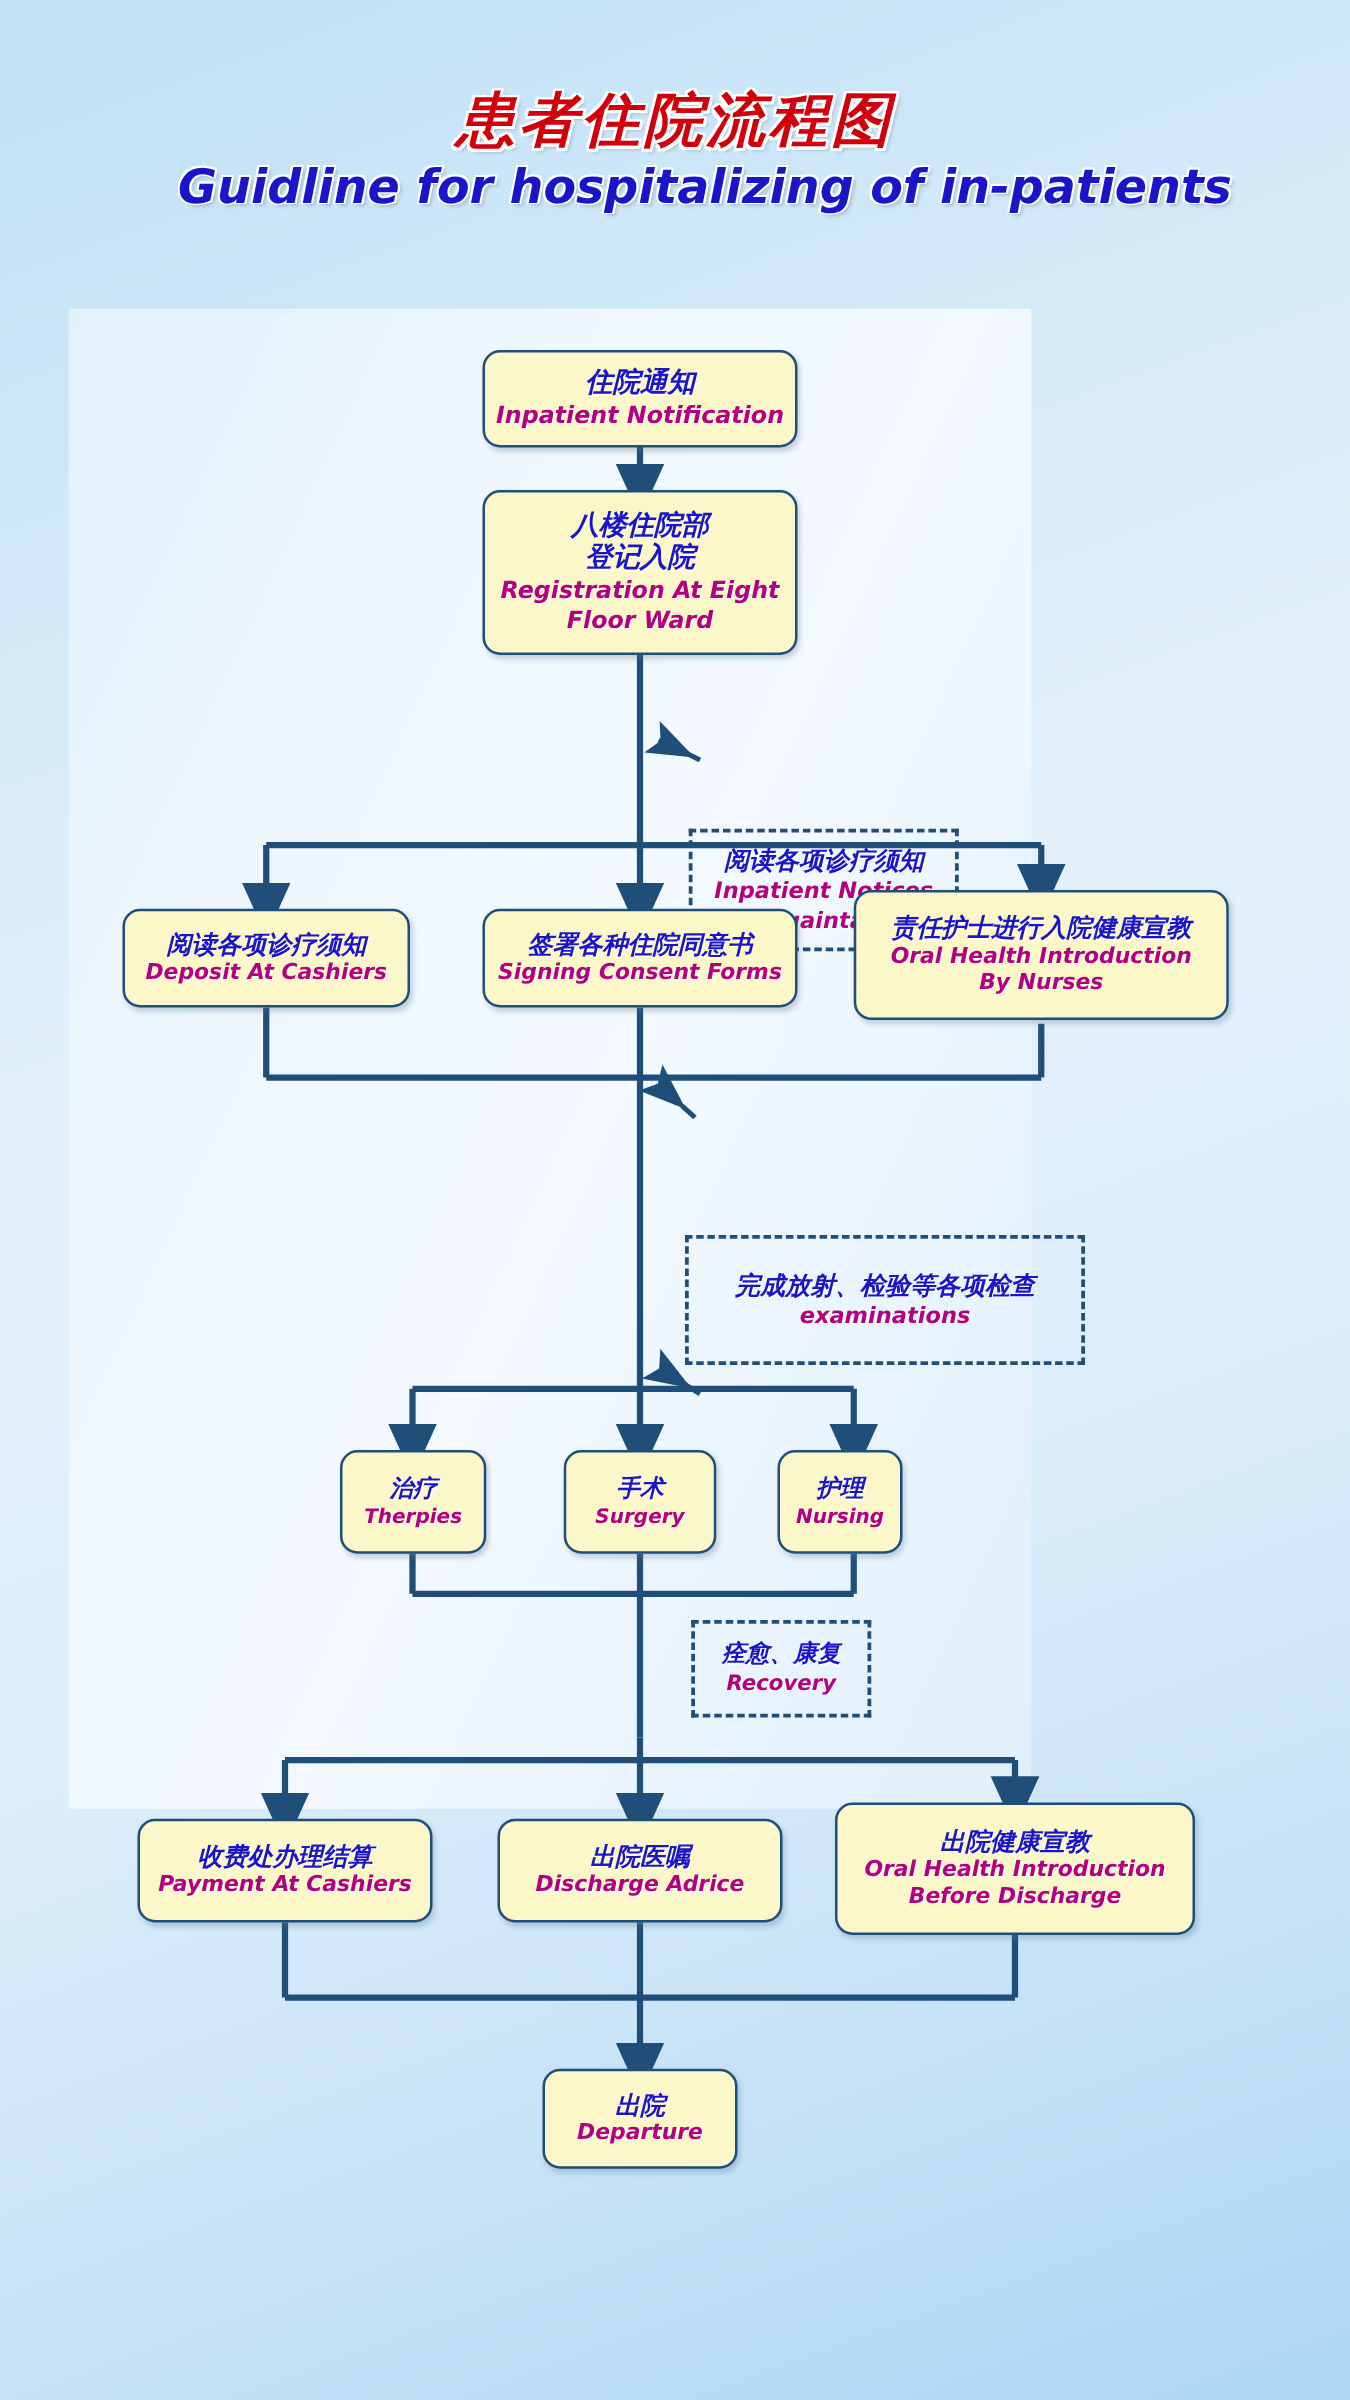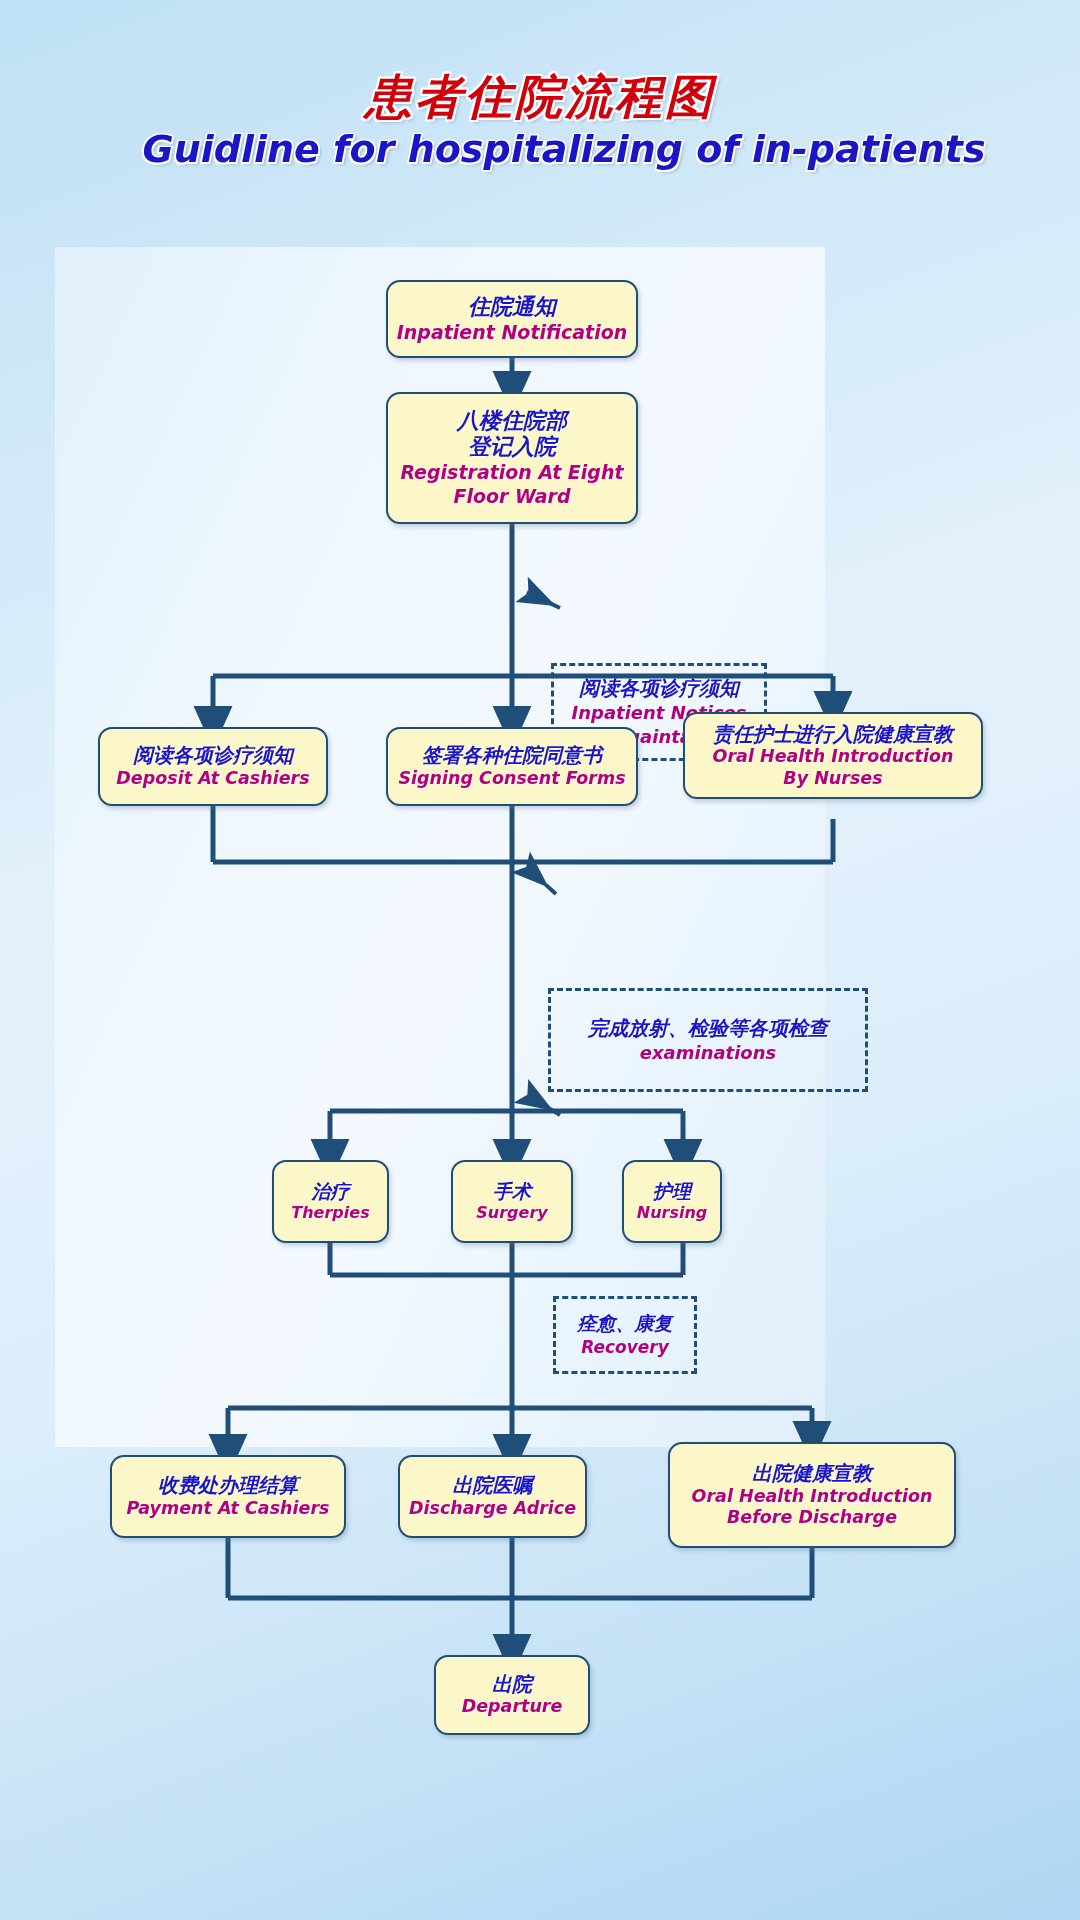--- a/index.html
+++ b/index.html
@@ -236,21 +236,21 @@
 <div class="node sz-md" style="left:98px; top:727px; width:230px; height:79px;">
   <div class="cn">阅读各项诊疗须知</div>
   <div class="en">Deposit At Cashiers</div>
 </div>
 
 <div class="node sz-md" style="left:386px; top:727px; width:252px; height:79px;">
   <div class="cn">签署各种住院同意书</div>
   <div class="en">Signing Consent Forms</div>
 </div>
 
-<div class="node sz-md" style="left:683px; top:712px; width:300px; height:87px;">
+<div class="node sz-md" style="left:683px; top:712px; width:300px; height:104px;">
   <div class="cn">责任护士进行入院健康宣教</div>
   <div class="en">Oral Health Introduction</div>
   <div class="en">By Nurses</div>
 </div>
 
 <div class="note" style="left:548px; top:988px; width:320px; height:104px;">
   <div class="cn">完成放射、检验等各项检查</div>
   <div class="en">examinations</div>
 </div>
 
@@ -272,21 +272,21 @@
 <div class="note small" style="left:553px; top:1296px; width:144px; height:78px;">
   <div class="cn">痊愈、康复</div>
   <div class="en">Recovery</div>
 </div>
 
 <div class="node sz-md" style="left:110px; top:1455px; width:236px; height:83px;">
   <div class="cn">收费处办理结算</div>
   <div class="en">Payment At Cashiers</div>
 </div>
 
-<div class="node sz-md" style="left:398px; top:1455px; width:189px; height:83px;">
+<div class="node sz-md" style="left:398px; top:1455px; width:228px; height:83px;">
   <div class="cn">出院医嘱</div>
   <div class="en">Discharge Adrice</div>
 </div>
 
 <div class="node sz-md" style="left:668px; top:1442px; width:288px; height:106px;">
   <div class="cn">出院健康宣教</div>
   <div class="en">Oral Health Introduction</div>
   <div class="en">Before Discharge</div>
 </div>
 

